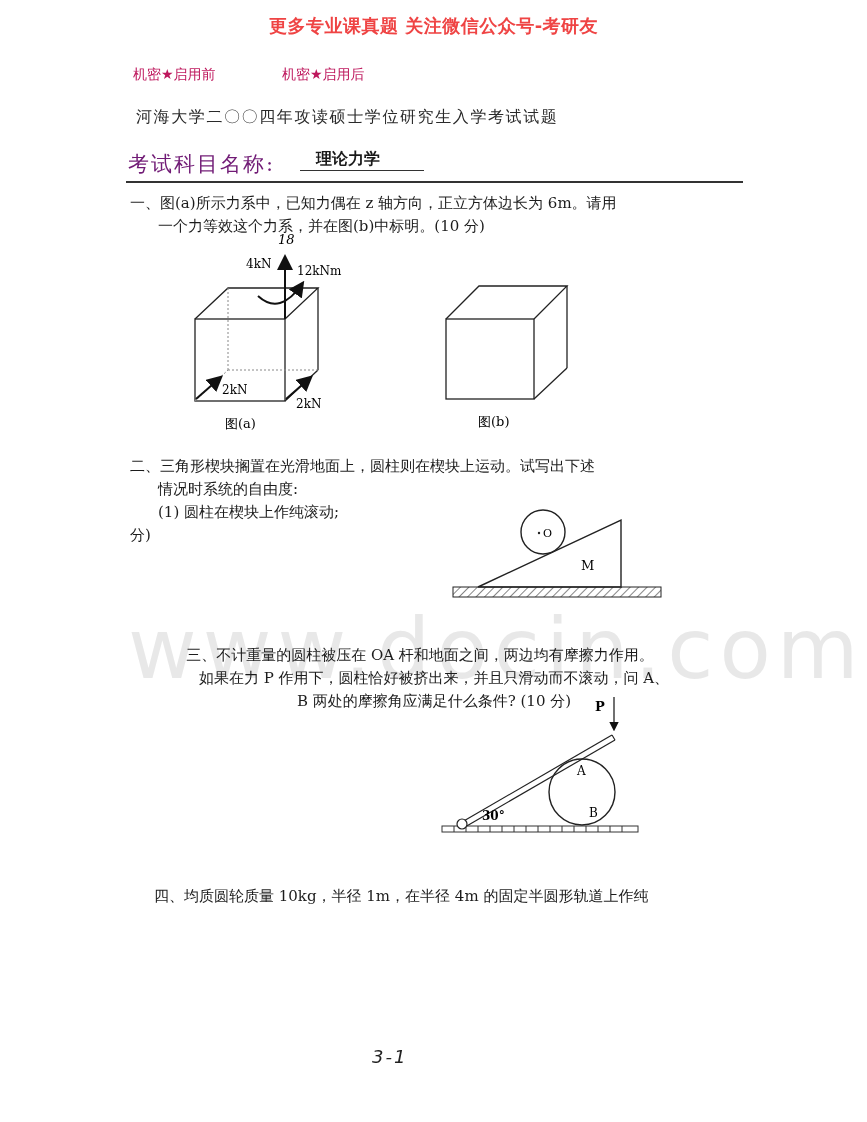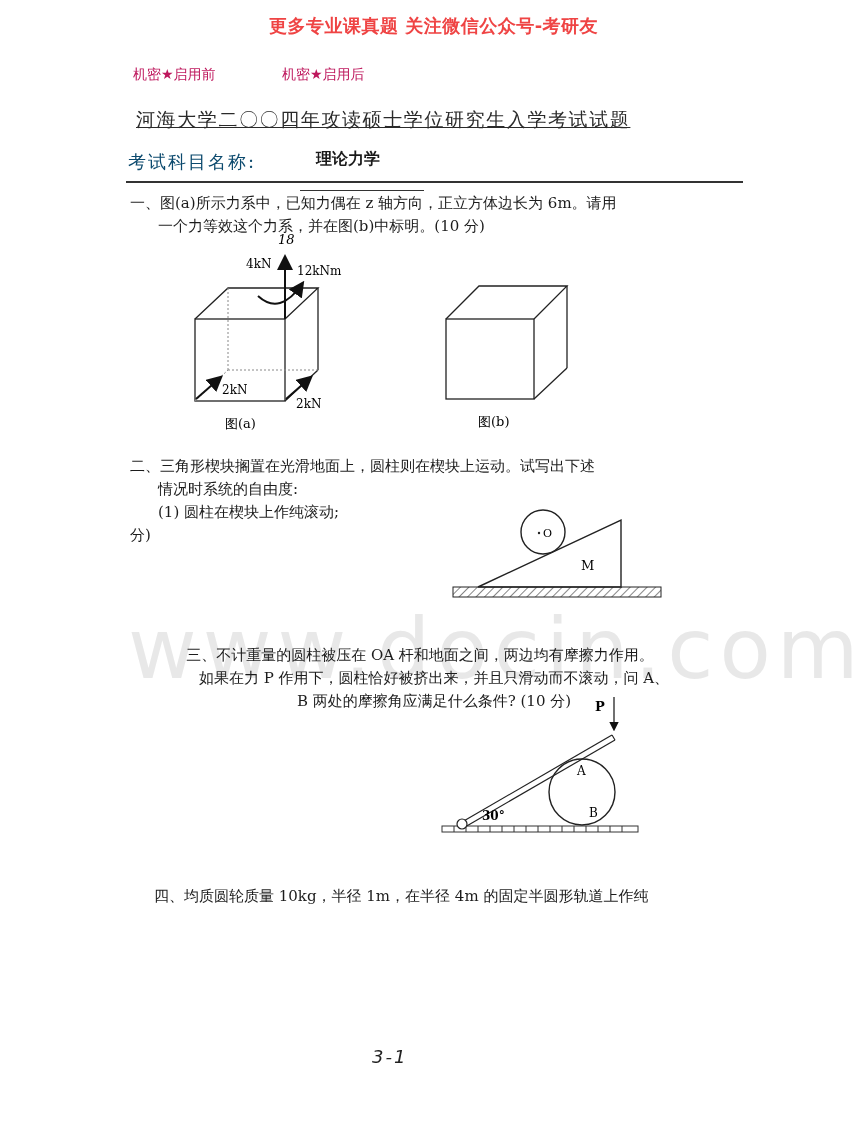--- a/index.html
+++ b/index.html
@@ -3,24 +3,24 @@
   <meta charset="utf-8">
   <style>
     html, body { margin: 0; padding: 0; background: #ffffff; }
     body { width: 867px; height: 1122px; position: relative; overflow: hidden;
       font-family: "DejaVu Serif", "Liberation Serif", serif; color: #1a1a1a; }
     .abs { position: absolute; }
     .banner { left: 0; width: 867px; top: 14px; text-align: center;
       font-family: "DejaVu Sans", "Liberation Sans", sans-serif; font-weight: bold;
       font-size: 18px; color: #ef4444; letter-spacing: 0.5px; }
     .secret { top: 66px; font-family: "DejaVu Sans", sans-serif; font-size: 14px; color: #be185d; }
-    .title { left: 136px; top: 107px; font-size: 19px; letter-spacing: 1.6px; color: #2a2a2a; text-decoration: underline; }
-    .subject-label { left: 128px; top: 150px; font-size: 18px; letter-spacing: 2px; color: #0c4a6e; }
+    .title { left: 136px; top: 107px; font-size: 16px; letter-spacing: 1.6px; color: #2a2a2a; }
+    .subject-label { left: 128px; top: 150px; font-size: 21px; letter-spacing: 2px; color: #701a75; }
     .subject-value { left: 300px; top: 149px; width: 108px; font-family: "DejaVu Sans", sans-serif;
-      font-weight: bold; font-size: 16px; border-bottom: 1.5px solid #333; padding-left: 16px; padding-bottom: 20px; }
+      font-weight: bold; font-size: 16px; border-bottom: 1.5px solid #333; padding-left: 16px; padding-bottom: 0; }
     .rule { left: 126px; top: 181px; width: 617px; height: 0; border-top: 2px solid #333; }
     .q { font-size: 15px; line-height: 23px; color: #1c1c1c; }
     .q1 { left: 130px; top: 192px; width: 580px; }
     .indent { padding-left: 28px; }
     .q2 { left: 130px; top: 455px; width: 330px; }
     .q2 .l1 { width: 560px; }
     .q3 { left: 130px; top: 644px; width: 580px; text-align: center; }
     .q4 { left: 138px; top: 877px; width: 580px; line-height: 38px; margin-left: 16px; }
     .watermark { left: 128px; top: 600px; font-family: "DejaVu Sans", sans-serif; font-size: 84px;
       color: rgba(150,150,150,0.22); letter-spacing: 6px; white-space: nowrap; }

